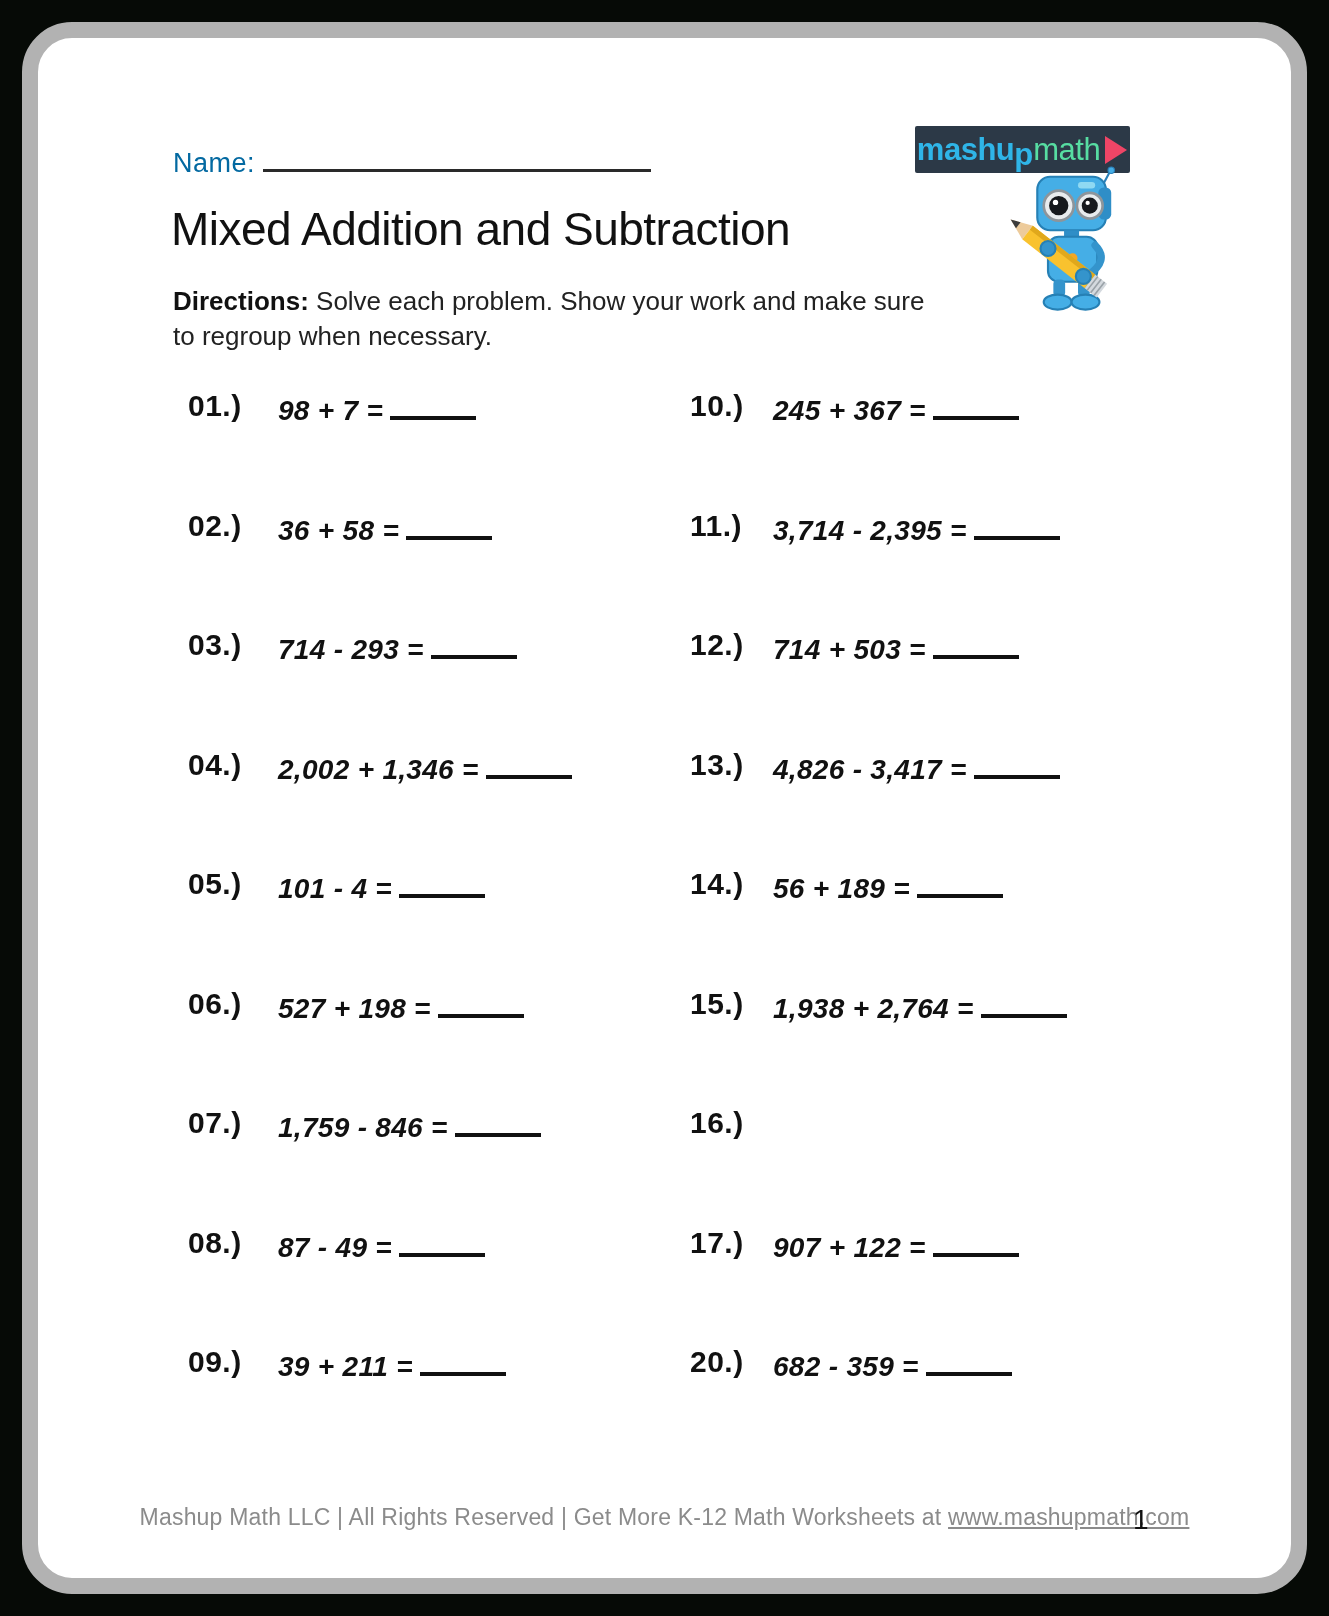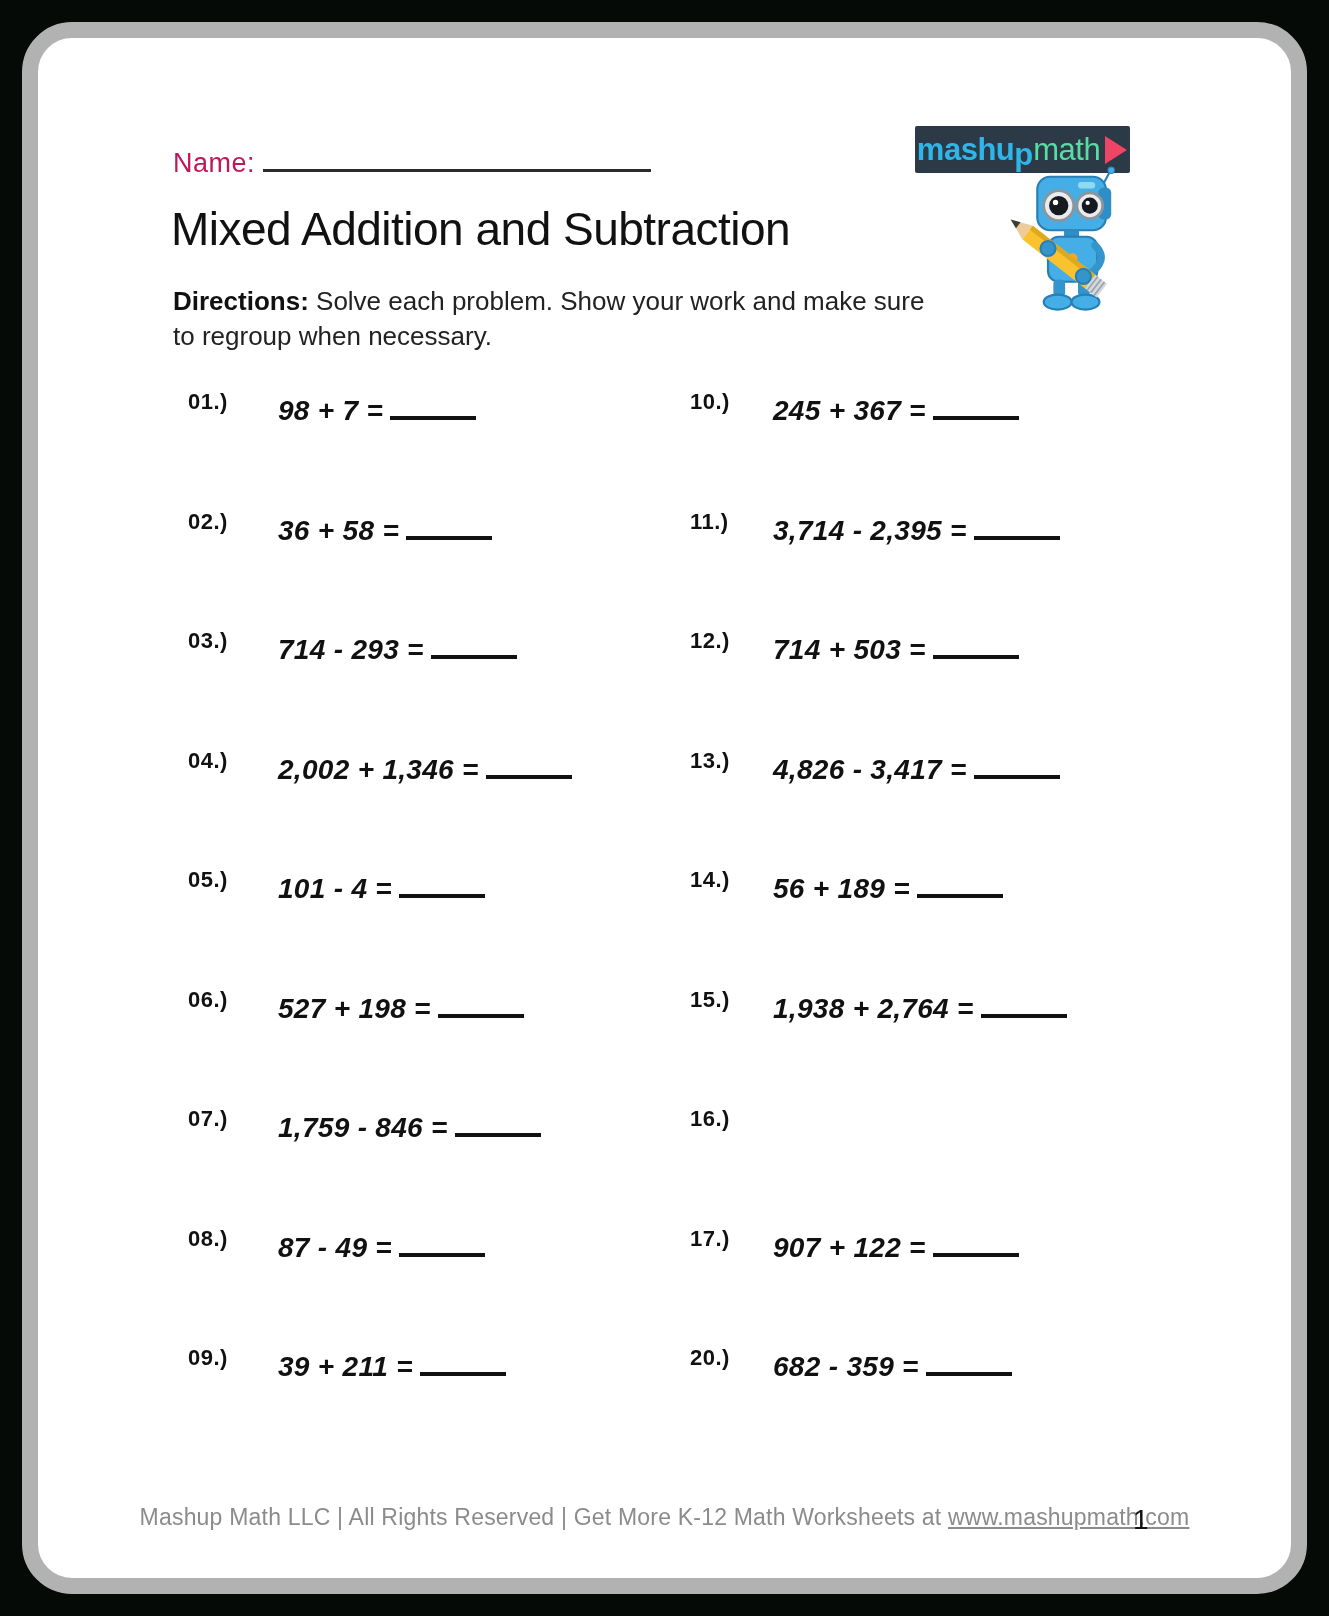--- a/index.html
+++ b/index.html
@@ -15,21 +15,21 @@
     left:22px; top:22px;
     width:1285px; height:1572px;
     background:#ffffff;
     border:16px solid #b2b2b2;
     border-radius:50px;
     overflow:hidden;
   }
   
   .name-row {
     position:absolute; left:135px; top:110px;
-    font-size:27px; color:#be185d; letter-spacing:0.5px;
+    font-size:27px; color:#0369a1; letter-spacing:0.5px;
   }
   .name-line {
     display:inline-block;
     width:388px; height:24px;
     border-bottom:3px solid #2a2a2a;
     margin-left:8px;
   }
   .logo {
     position:absolute; left:877px; top:88px;
     width:215px; height:47px;
@@ -48,21 +48,21 @@
   }
   .directions {
     position:absolute; left:135px; top:246px;
     width:780px; font-size:26px; line-height:35px; color:#222;
   }
   .directions b { font-weight:bold; color:#111; }
   
   .problem-row { position:absolute; height:42px; white-space:nowrap; }
   .problem-num {
     position:absolute; left:0; top:0;
-    font-size:22px; font-weight:bold; color:#111;
+    font-size:30px; font-weight:bold; color:#111;
     letter-spacing:0.5px;
   }
   .problem-expr {
     position:absolute; top:1px;
     font-size:28px; font-weight:bold; font-style:italic; color:#111;
     letter-spacing:0.3px;
   }
   .col-left .problem-num { left:150px; }
   .col-left .problem-expr { left:240px; }
   .col-right .problem-num { left:652px; }

